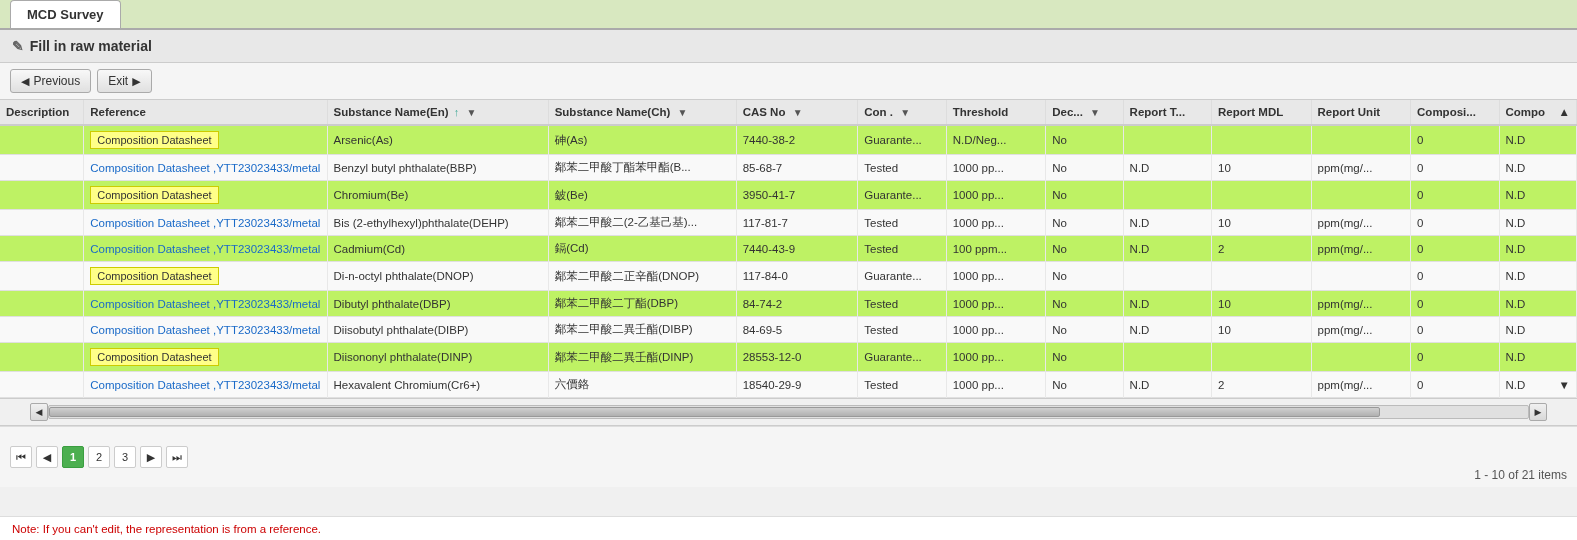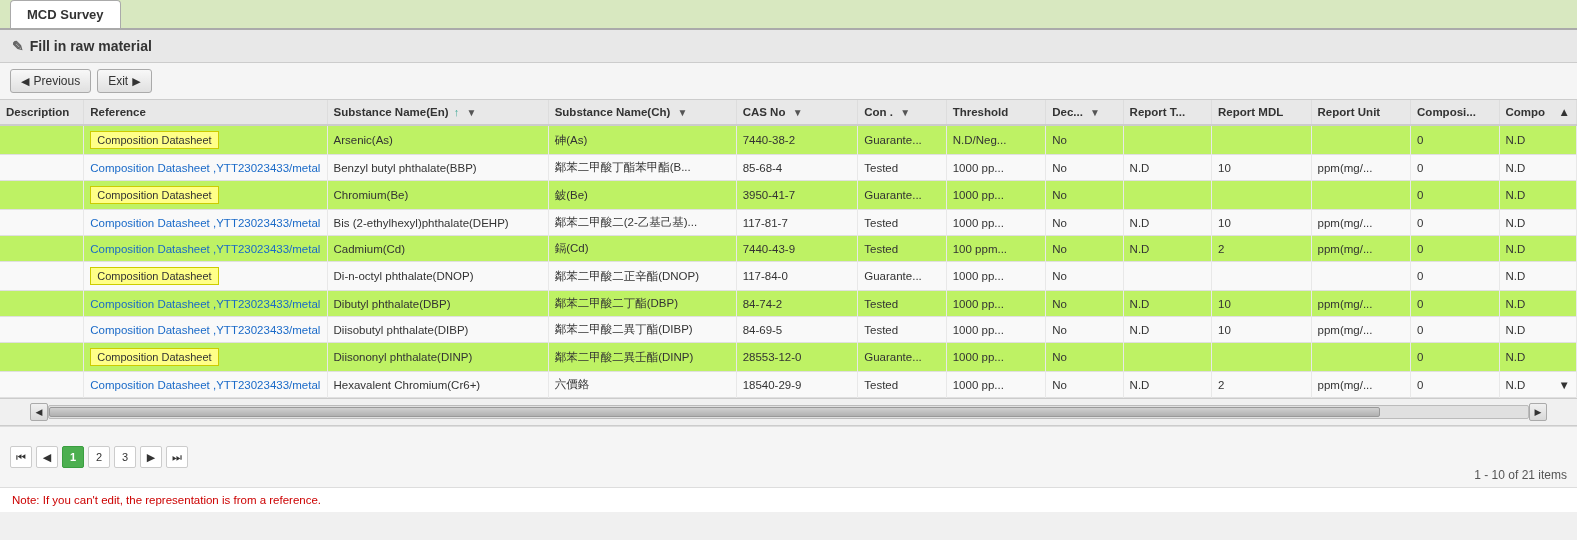--- a/index.html
+++ b/index.html
@@ -188,20 +188,21 @@
       font-size: 12px;
       margin-top: 36px;
     }
 
     .note-bar {
       background: #fff;
       padding: 6px 12px;
       border-top: 1px solid #ddd;
       color: #cc0000;
       font-size: 11.5px;
+      margin-top: 29px;
     }
 
     .col-desc { width: 70px; }
     .col-ref { width: 220px; }
     .col-sname-en { width: 200px; }
     .col-sname-ch { width: 170px; }
     .col-cas { width: 110px; }
     .col-con { width: 80px; }
     .col-threshold { width: 90px; }
     .col-dec { width: 70px; }
@@ -300,21 +301,21 @@
           <td class="col-report-mdl"></td>
           <td class="col-report-unit"></td>
           <td class="col-compo1">0</td>
           <td class="col-compo2">N.D</td>
         </tr>
         <tr>
           <td class="col-desc"></td>
           <td class="col-ref"><a class="ref-link" href="#">Composition Datasheet ,YTT23023433/metal</a></td>
           <td class="col-sname-en">Benzyl butyl phthalate(BBP)</td>
           <td class="col-sname-ch">鄰苯二甲酸丁酯苯甲酯(B...</td>
-          <td class="col-cas">85-68-4</td>
+          <td class="col-cas">85-68-7</td>
           <td class="col-con">Tested</td>
           <td class="col-threshold">1000 pp...</td>
           <td class="col-dec">No</td>
           <td class="col-report-t">N.D</td>
           <td class="col-report-mdl">10</td>
           <td class="col-report-unit">ppm(mg/...</td>
           <td class="col-compo1">0</td>
           <td class="col-compo2">N.D</td>
         </tr>
         <tr>
@@ -389,21 +390,21 @@
           <td class="col-report-t">N.D</td>
           <td class="col-report-mdl">10</td>
           <td class="col-report-unit">ppm(mg/...</td>
           <td class="col-compo1">0</td>
           <td class="col-compo2">N.D</td>
         </tr>
         <tr>
           <td class="col-desc"></td>
           <td class="col-ref"><a class="ref-link" href="#">Composition Datasheet ,YTT23023433/metal</a></td>
           <td class="col-sname-en">Diisobutyl phthalate(DIBP)</td>
-          <td class="col-sname-ch">鄰苯二甲酸二異丁酯(DIBP)</td>
+          <td class="col-sname-ch">鄰苯二甲酸二異壬酯(DIBP)</td>
           <td class="col-cas">84-69-5</td>
           <td class="col-con">Tested</td>
           <td class="col-threshold">1000 pp...</td>
           <td class="col-dec">No</td>
           <td class="col-report-t">N.D</td>
           <td class="col-report-mdl">10</td>
           <td class="col-report-unit">ppm(mg/...</td>
           <td class="col-compo1">0</td>
           <td class="col-compo2">N.D</td>
         </tr>

